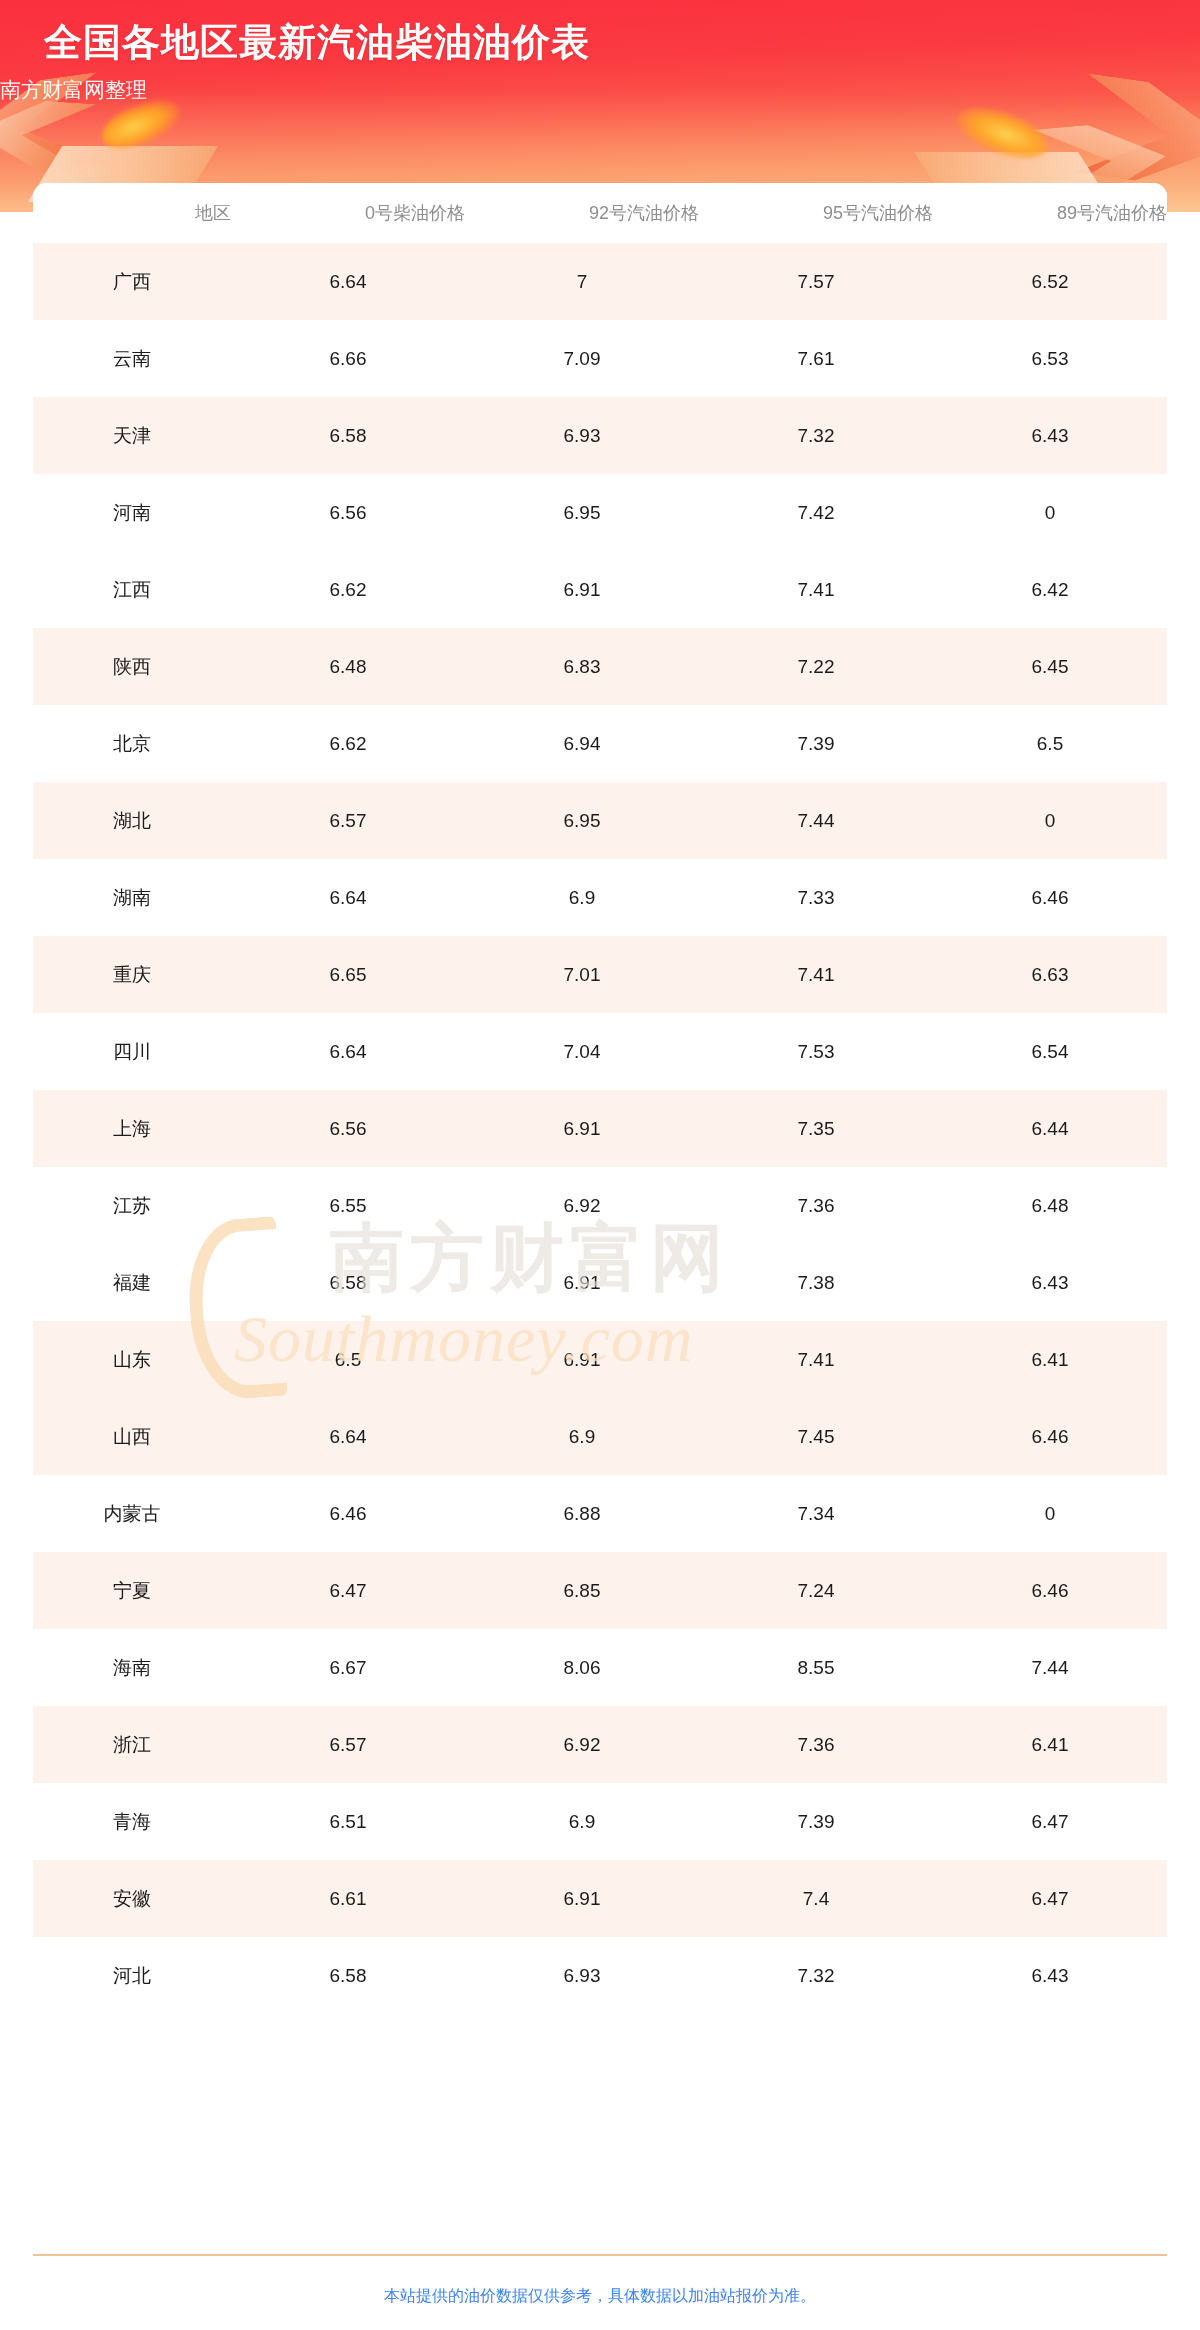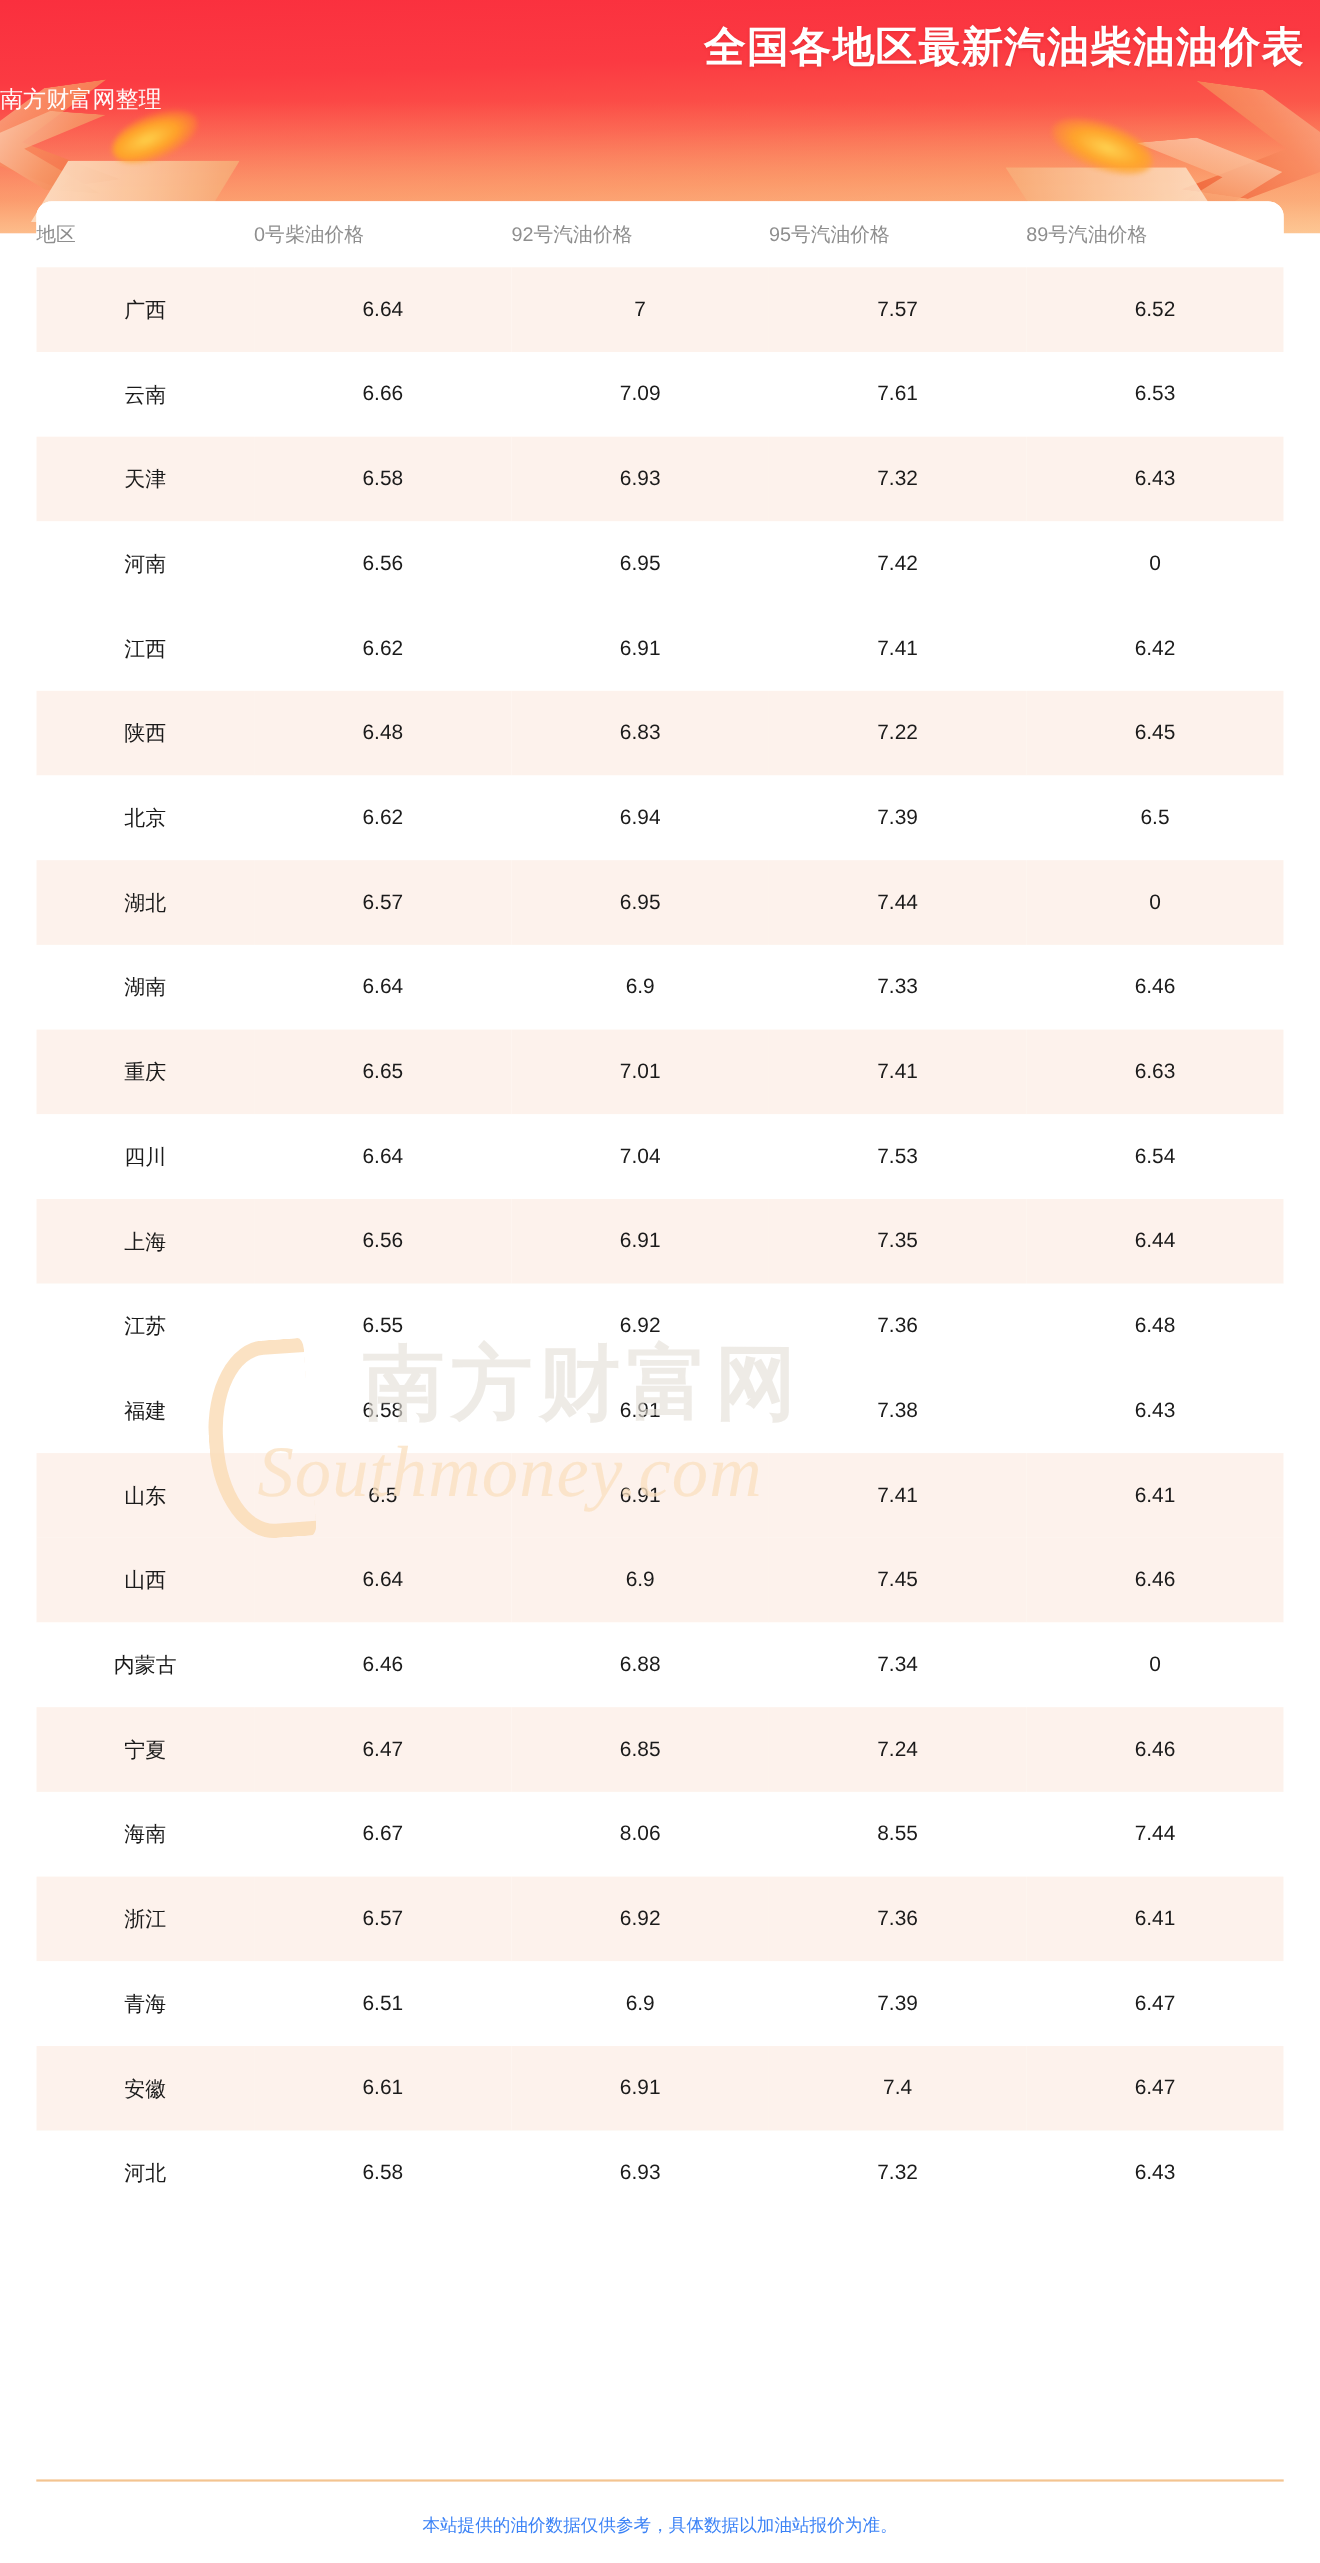--- a/index.html
+++ b/index.html
@@ -29,27 +29,28 @@
     height: 120px;
     background: linear-gradient(180deg, rgba(251,90,75,0) 0%, rgba(252,180,130,0.55) 75%, rgba(253,200,150,0.75) 100%);
     pointer-events: none;
   }
 
   .banner-title {
     position: absolute;
     top: 17px;
     left: 0;
     width: 1186px;
-    text-align: right;
+    text-align: left;
     color: #ffffff;
     font-size: 38px;
     font-weight: bold;
     letter-spacing: 1px;
     text-shadow: 0 1px 3px rgba(170,20,20,0.25);
     z-index: 6;
+    padding-left: 44px;
   }
 
   .banner-sub {
     position: absolute;
     top: 76px;
     left: 0;
     width: 1192px;
     text-align: left;
     color: #ffffff;
     font-size: 21px;
@@ -151,21 +152,21 @@
     border-collapse: collapse;
     table-layout: fixed;
   }
 
   table.price-table th {
     height: 60px;
     font-size: 18px;
     font-weight: normal;
     color: #8e8e8e;
     background: #ffffff;
-    text-align: left;
+    text-align: right;
     vertical-align: middle;
   }
 
   table.price-table td {
     height: 77px;
     font-size: 19px;
     color: #1b1b1b;
     text-align: center;
     vertical-align: middle;
     background: #ffffff;

